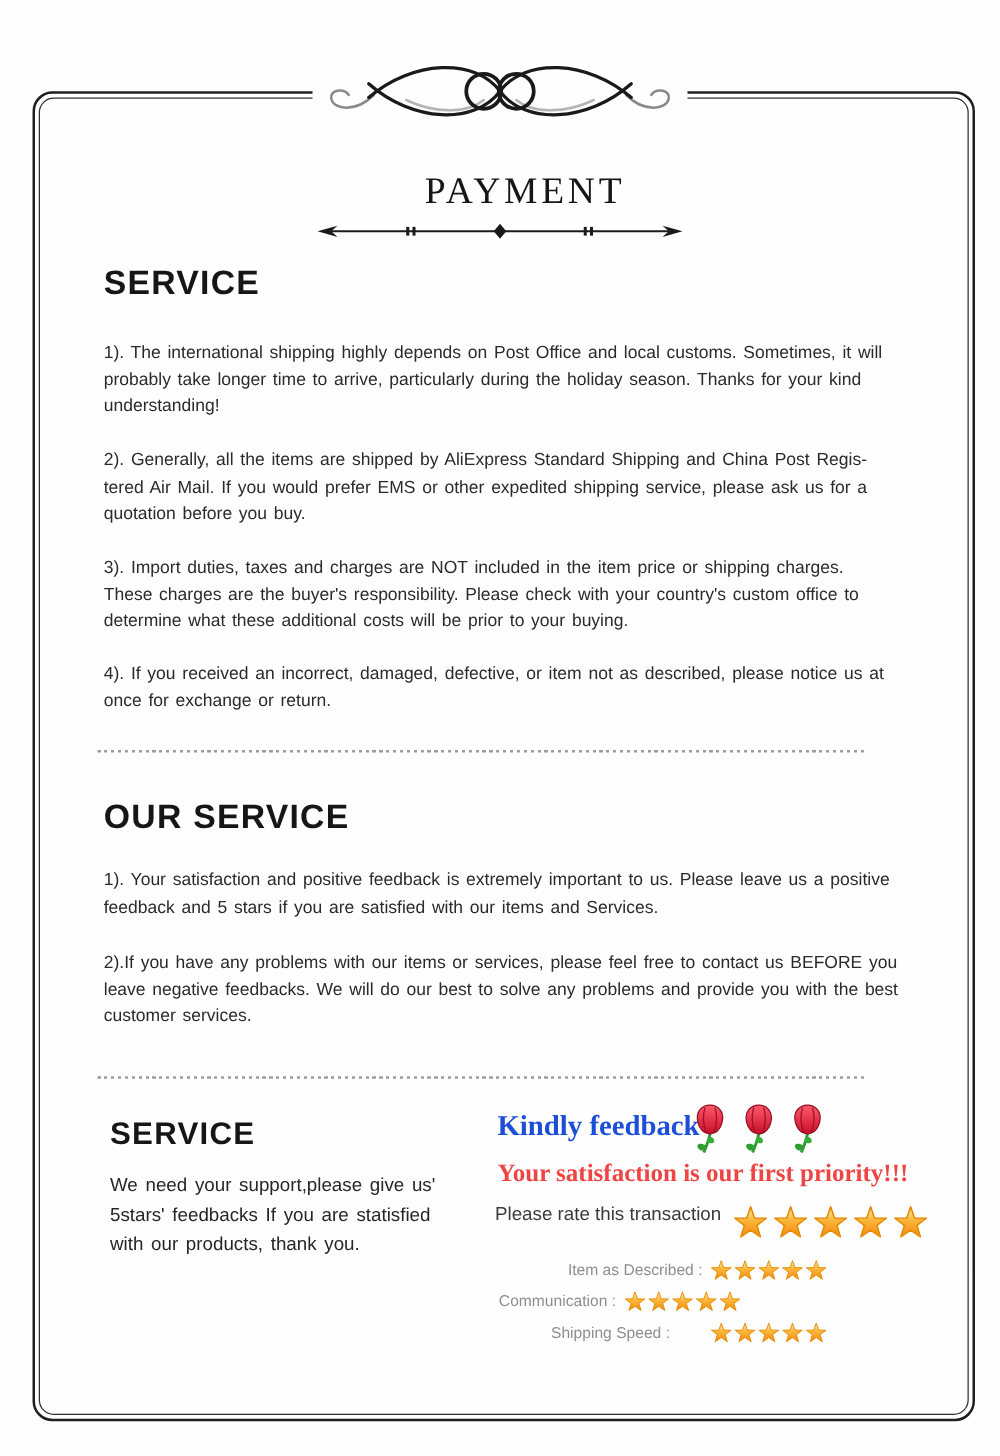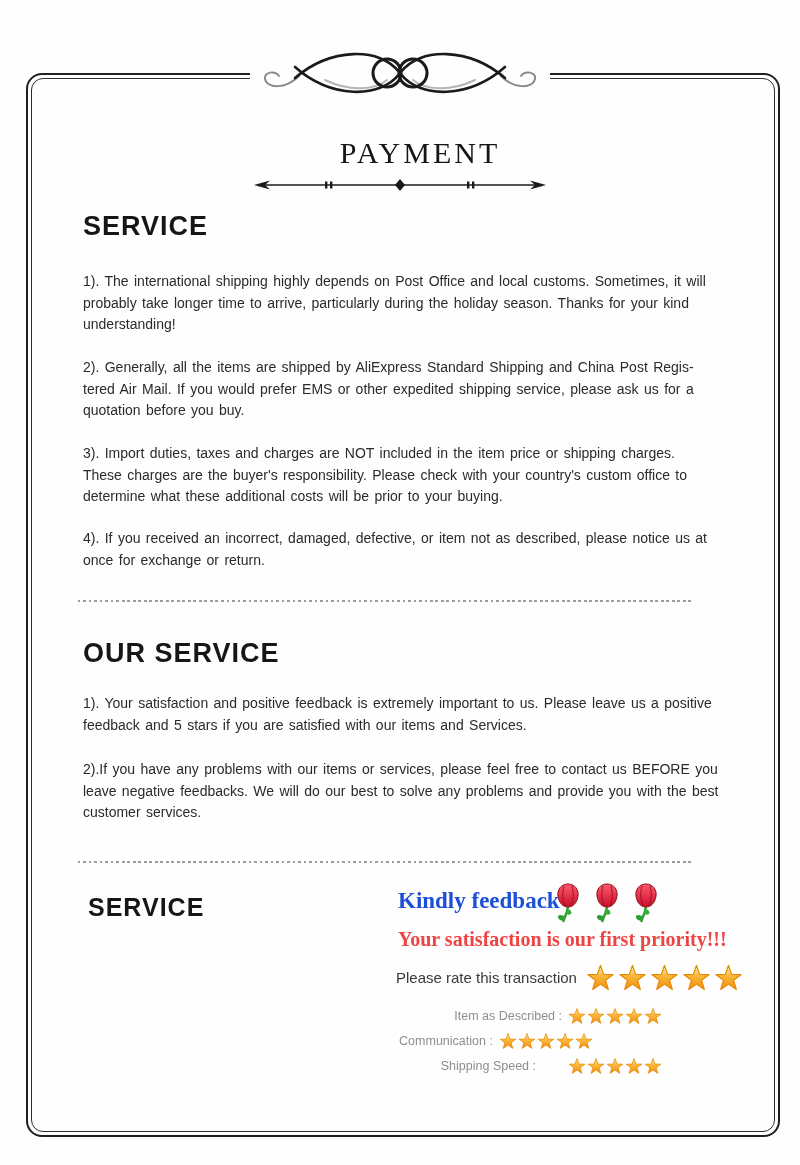--- a/index.html
+++ b/index.html
@@ -67,21 +67,21 @@
     font-family:"Liberation Serif",serif;font-weight:bold;
     font-size:23px;color:#1d4ed8;
   }
   .roses{position:absolute;left:552px;top:882px;display:flex;gap:7px;}
   .roses .glyph{width:32px;height:42px;}
   .priority-line{
     position:absolute;left:398px;top:928px;width:360px;
     font-family:"Liberation Serif",serif;font-weight:bold;
     font-size:20px;color:#ef4444;
   }
-  .rate-row{position:absolute;left:396px;top:963px;display:flex;align-items:center;gap:9px;}
+  .rate-row{position:absolute;left:396px;top:963px;display:flex;gap:9px;}
   .rate-label{font-size:15px;color:#3a3a3a;}
   .stars-lg{display:flex;gap:3px;}
   .stars-lg .glyph{width:29px;height:29px;}
   .rating-row{
     position:absolute;left:330px;width:332px;height:20px;
     display:flex;align-items:center;justify-content:flex-end;gap:6px;
   }
   .r1{top:1006px;} .r2{top:1031px;justify-content:center;} .r3{top:1056px;gap:32px;}
   .rating-label{font-size:12.5px;color:#8e8e8e;}
   .stars-sm{display:flex;gap:1px;}
@@ -170,20 +170,23 @@
   <div class="sec-heading h-service">OUR SERVICE</div>
   <div class="para s1">1). Your satisfaction and positive feedback is extremely important to us. Please leave us a positive
 feedback and 5 stars if you are satisfied with our items and Services.</div>
   <div class="para s2">2).If you have any problems with our items or services, please feel free to contact us BEFORE you
 leave negative feedbacks. We will do our best to solve any problems and provide you with the best
 customer services.</div>
 
   <div class="dashed d2"></div>
 
   <div class="sec-heading h-return">SERVICE</div>
+  <div class="return-para">We need your support,please give us'
+5stars' feedbacks If you are statisfied
+with our products, thank you.</div>
 
   <div class="kindly-title">Kindly feedback</div>
   <div class="roses">
       <svg class="glyph">
         <use href="#rose-sym"></use>
       </svg>
       <svg class="glyph">
         <use href="#rose-sym"></use>
       </svg>
       <svg class="glyph">

